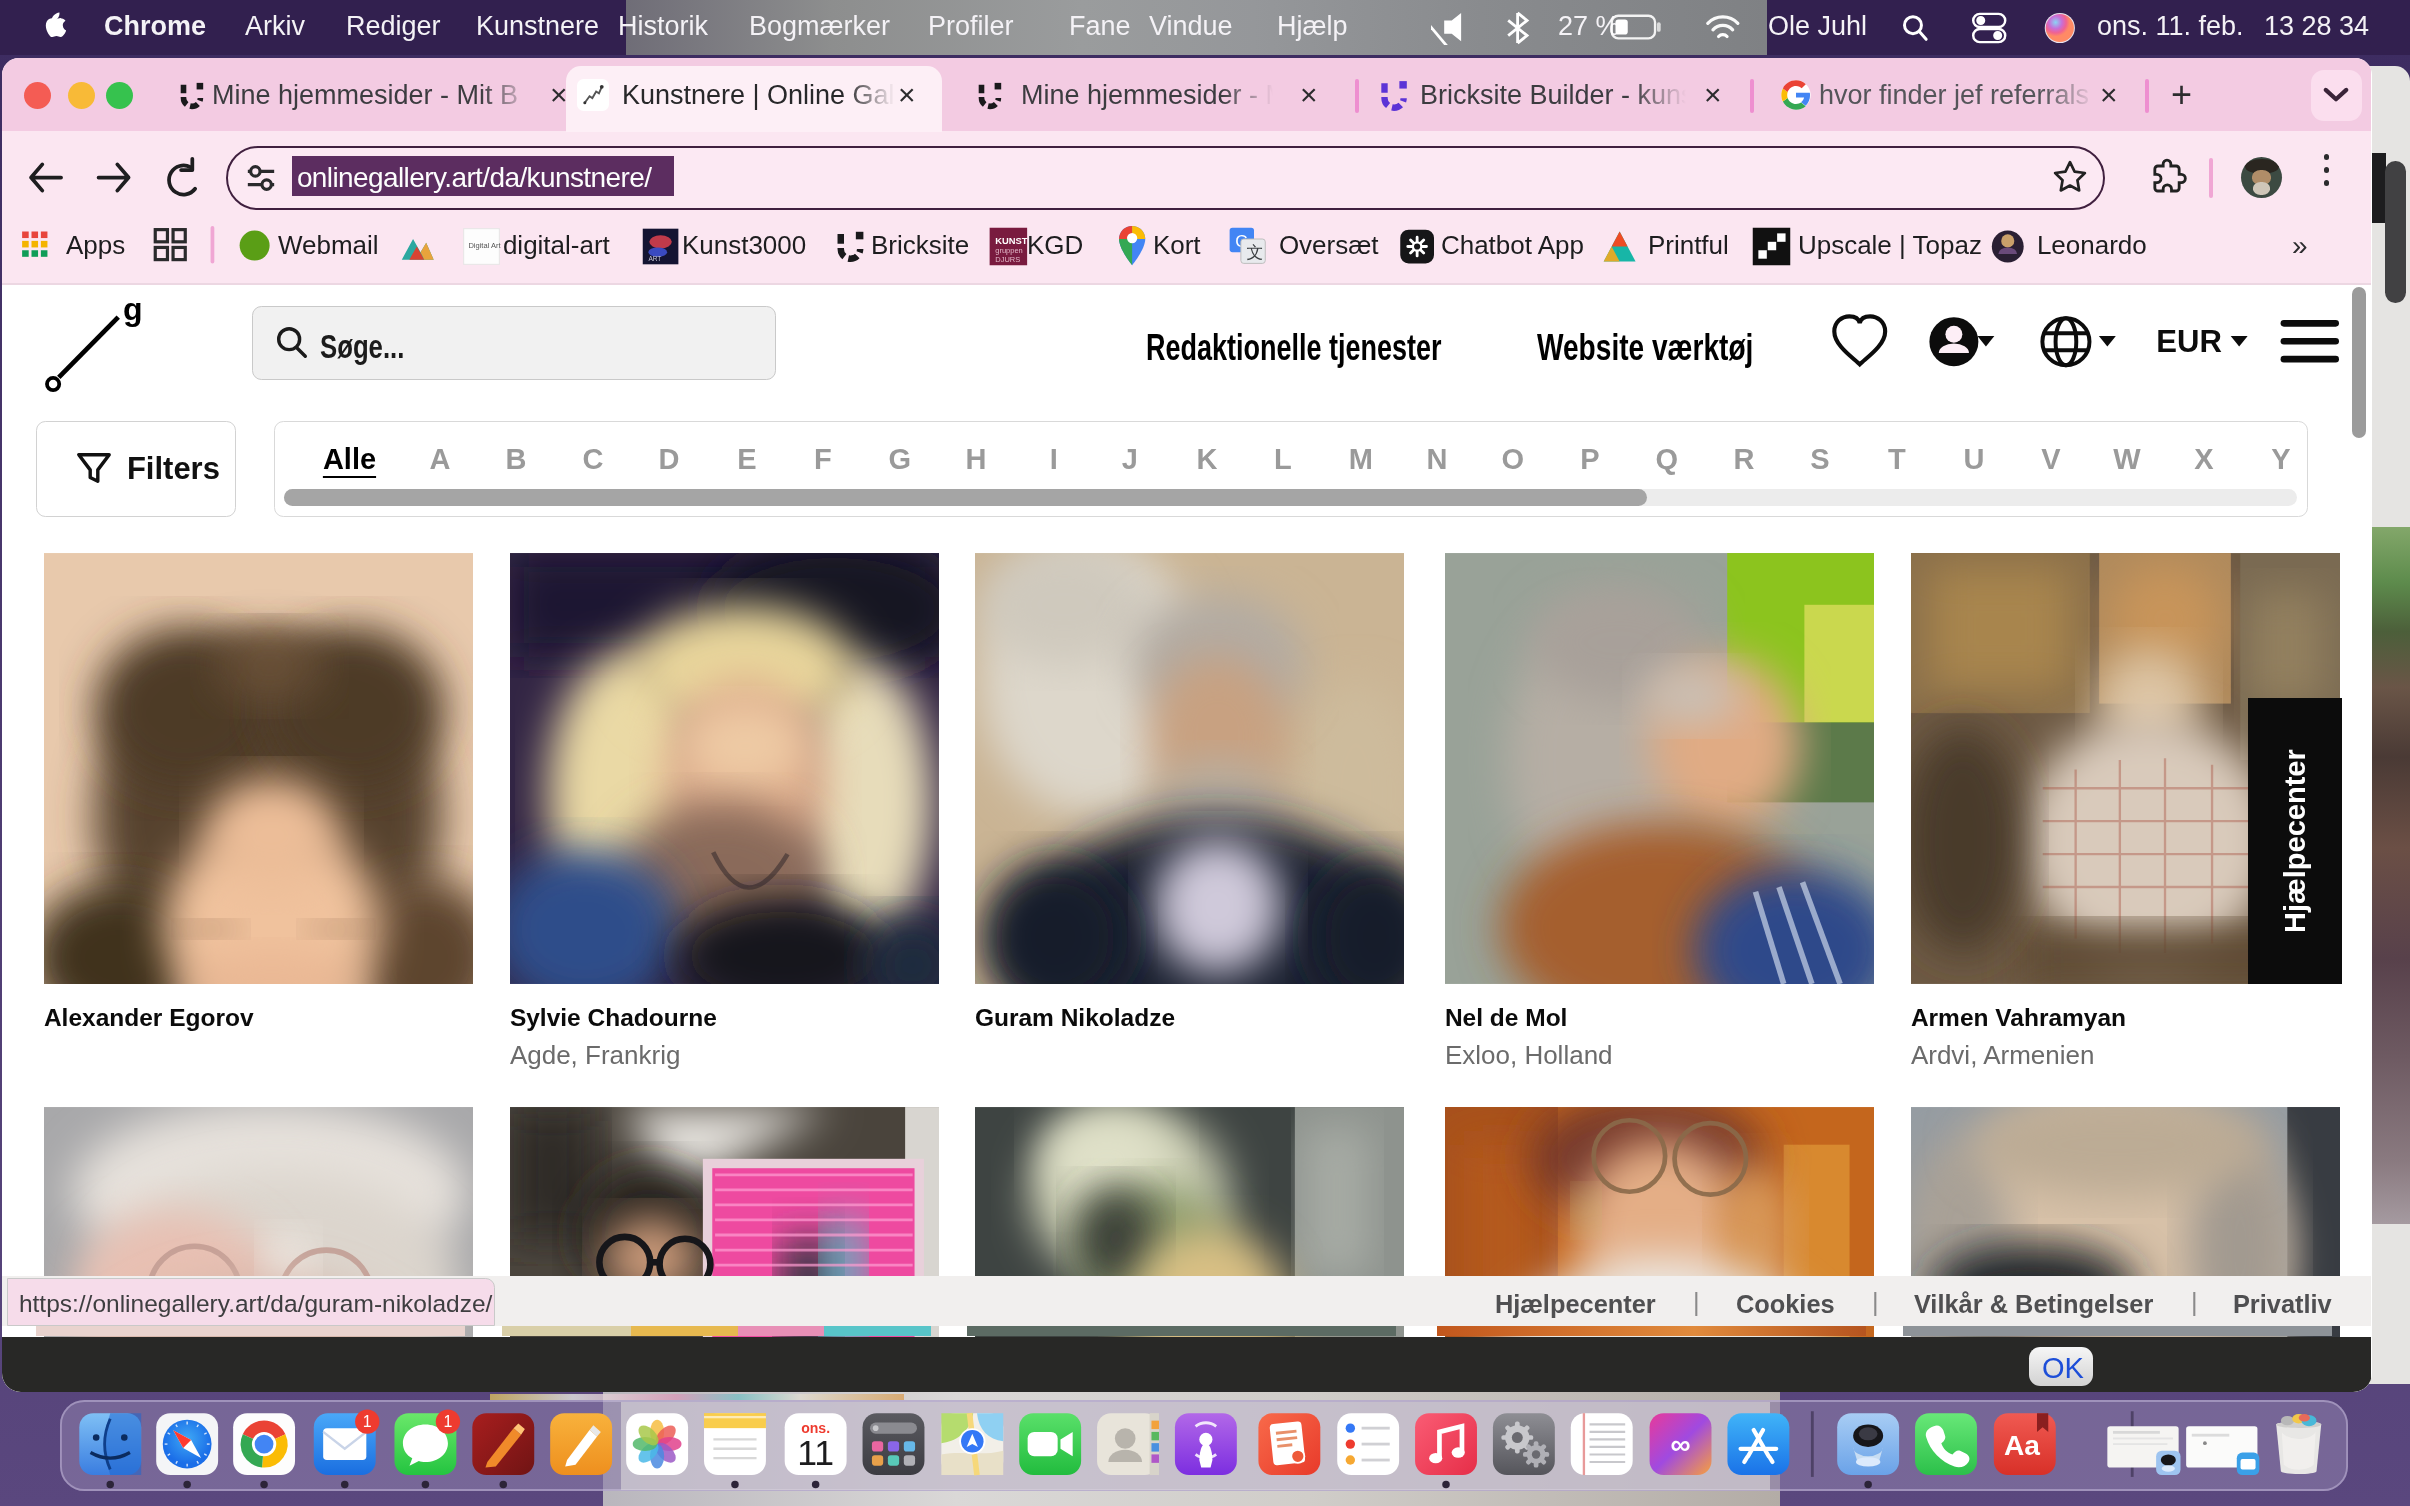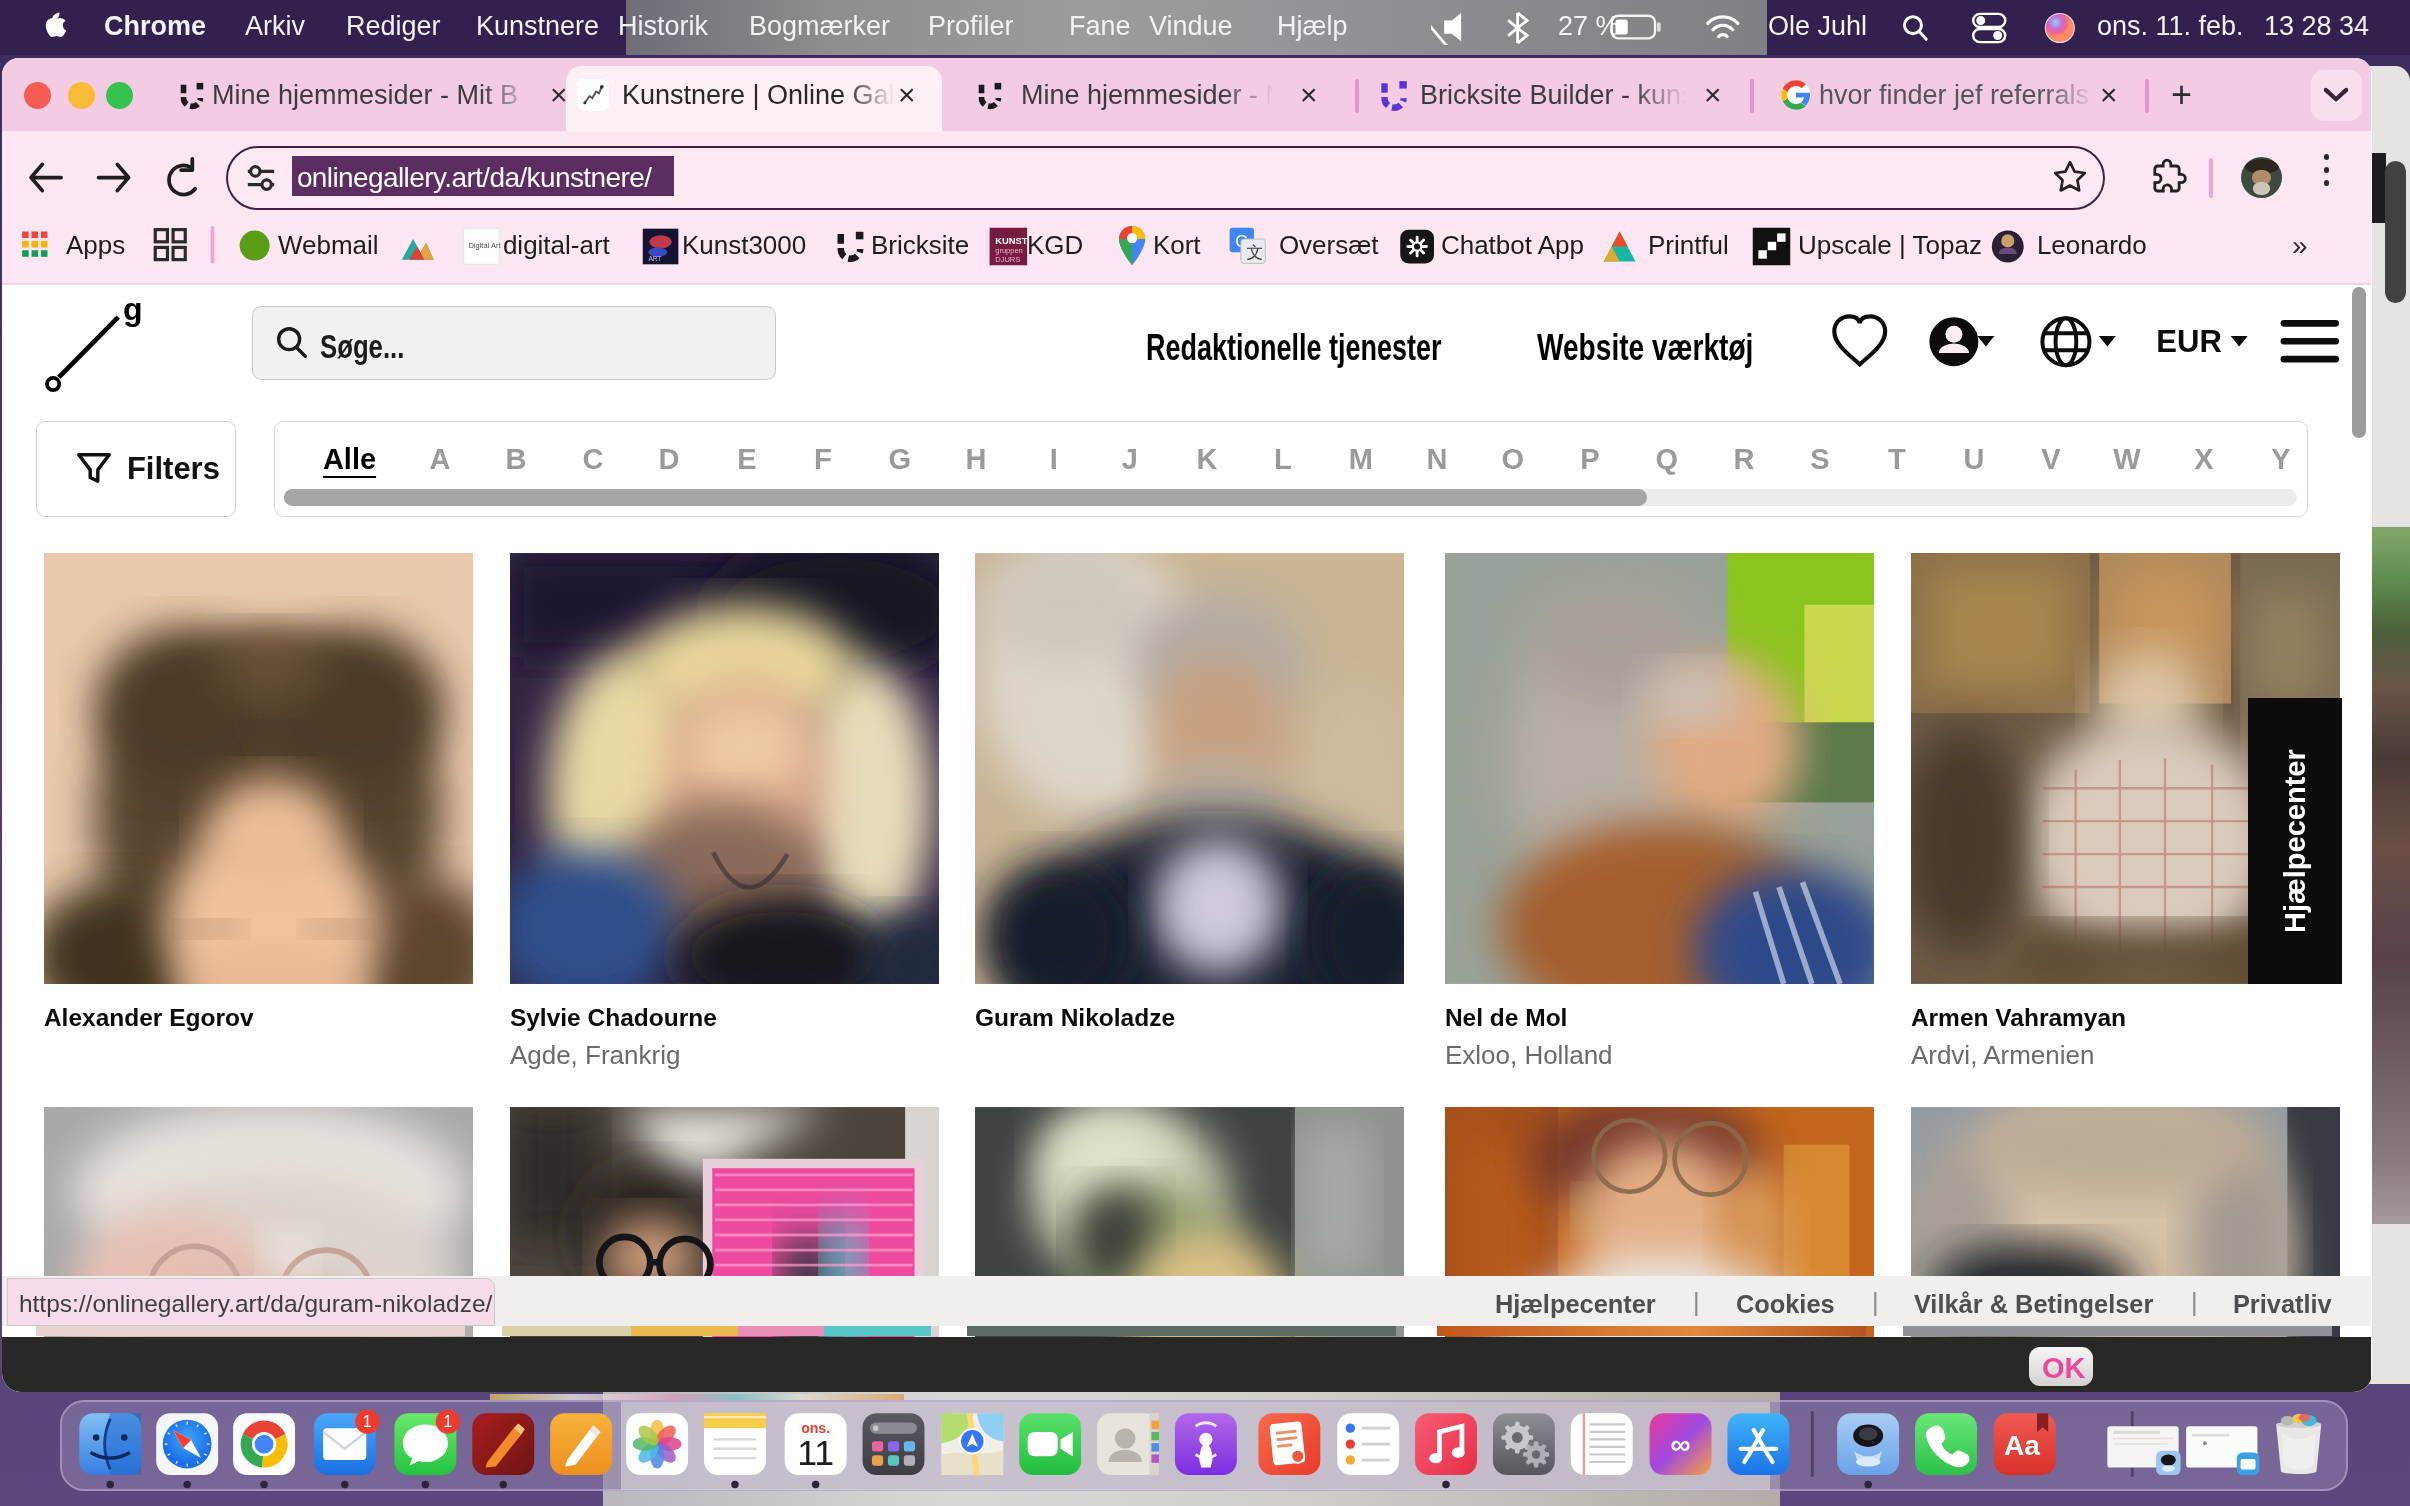--- a/index.html
+++ b/index.html
@@ -639,21 +639,21 @@
   <div class="abs" style="left:500px;top:1268px;width:429px;height:10.4px;background:linear-gradient(90deg,#d9cfa8 0 30%,#e7b94f 30% 55%,#e88fb6 55% 75%,#58c5c9 75% 100%);"></div>
   <div class="abs" style="left:965px;top:1268px;width:429px;height:10.4px;background:#5c6b63;"></div>
   <div class="abs" style="left:1435px;top:1268px;width:429px;height:10.4px;background:linear-gradient(90deg,#c2571d,#e08a3c 60%,#b5541f);"></div>
   <div class="abs" style="left:1901px;top:1268px;width:429px;height:10.4px;background:#8e9398;"></div>
 
   <div class="abs" style="left:4.7px;top:1220px;width:488px;height:48px;background:#f6dcea;border:1.9px solid #c9c9c9;border-radius:0 9.4px 0 0;"></div>
   <span class="abs" style="left:17px;top:1232px;font-size:24.5px;color:#3e3e40;">https://onlinegallery.art/da/guram-nikoladze/</span>
 
   <div class="abs" style="left:0;top:1279px;width:2369px;height:56px;background:#282826;"></div>
   <div class="abs" style="left:2027px;top:1289px;width:64px;height:39px;background:linear-gradient(180deg,#f6f6f6,#d2d2d2);border-radius:11.3px;"></div>
-  <span class="abs" style="left:2040px;top:1294px;font-size:29px;color:#ec4899;font-weight:bold;">OK</span>
+  <span class="abs" style="left:2040px;top:1294px;font-size:29px;color:#1d4ed8;">OK</span>
 </div>
 
 <div class="abs" style="left:490px;top:1394px;width:414px;height:5.6px;opacity:.8;background:linear-gradient(90deg,#d8bc5a,#e8e8e4 20%,#d89ab8 45%,#7ac0c4 60%,#e0dcd0 75%,#d8a05a 100%);"></div>
 
 <div class="abs" id="dockbg" style="left:60px;top:1400px;width:2288px;height:91px;border-radius:24.5px;background:rgba(137,122,168,0.62);box-shadow:inset 0 0 0 1.9px rgba(210,200,230,0.45);"></div>
 <div class="abs" style="left:621px;top:1402px;width:1149px;height:88px;background:rgba(225,222,222,0.55);"></div>
 <svg class="abs" id="dock-icons" style="left:60px;top:1400px;" width="2288" height="106" viewBox="0 0 2430 113">
     <defs>
       <linearGradient id="fndr" x1="0" y1="0" x2="0" y2="1">
         <stop offset="0" stop-color="#7fc0f5"></stop>

